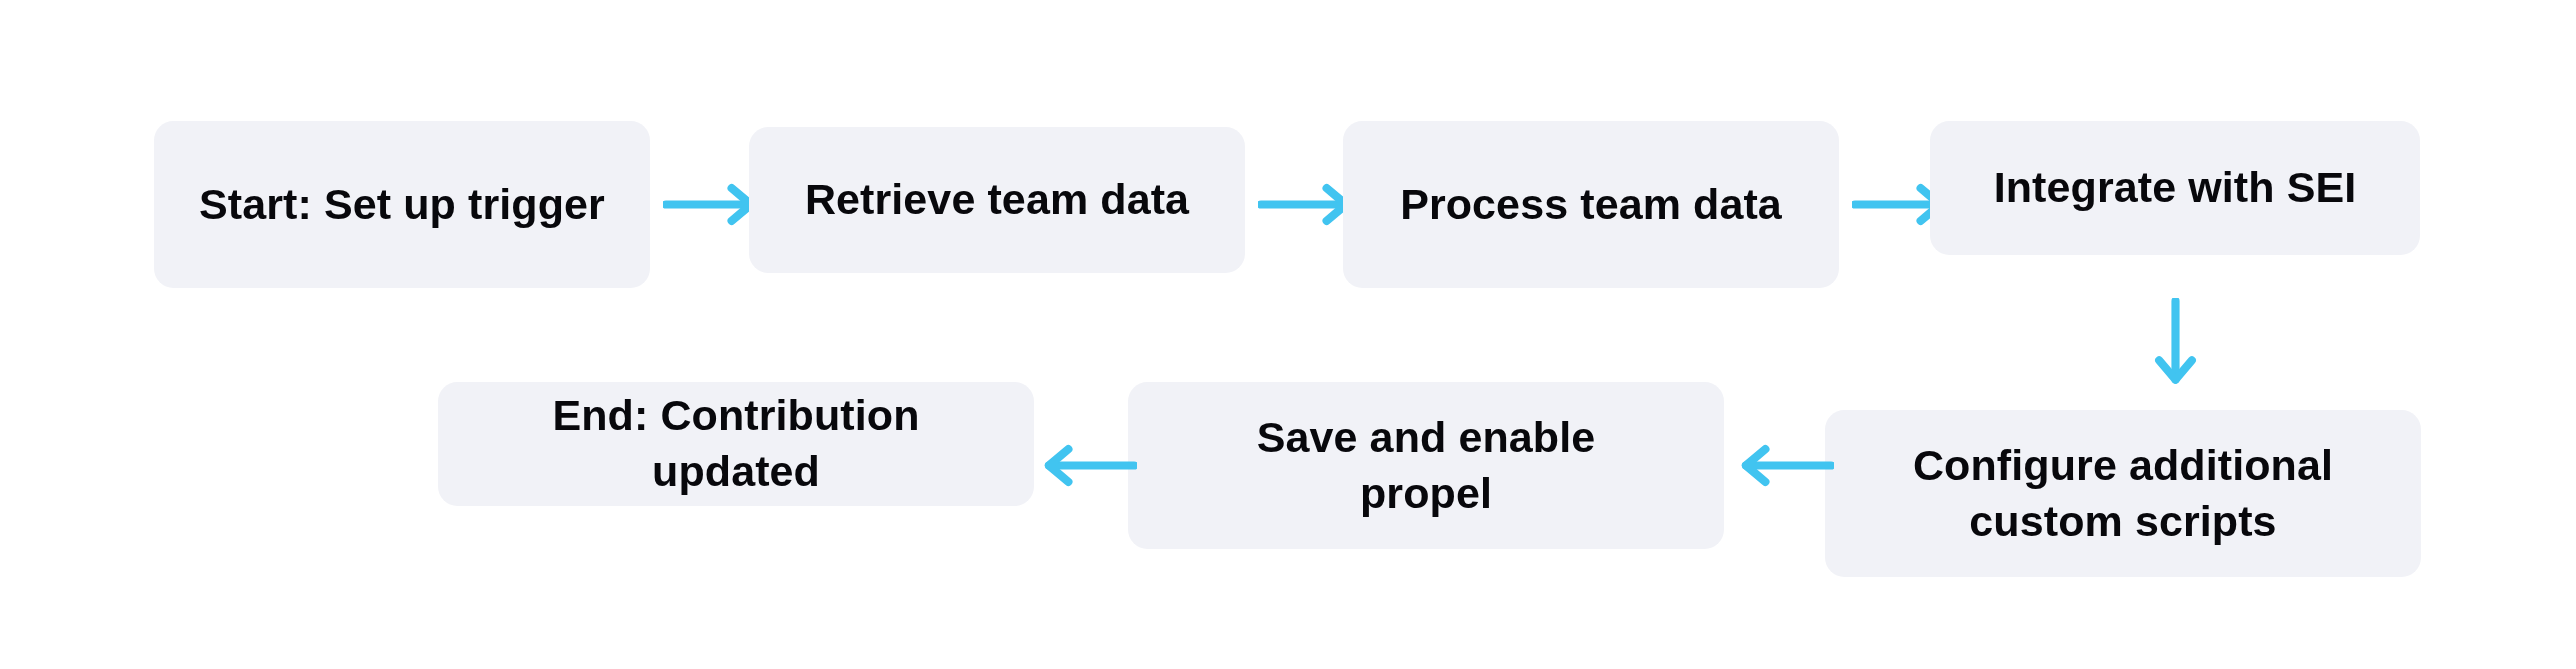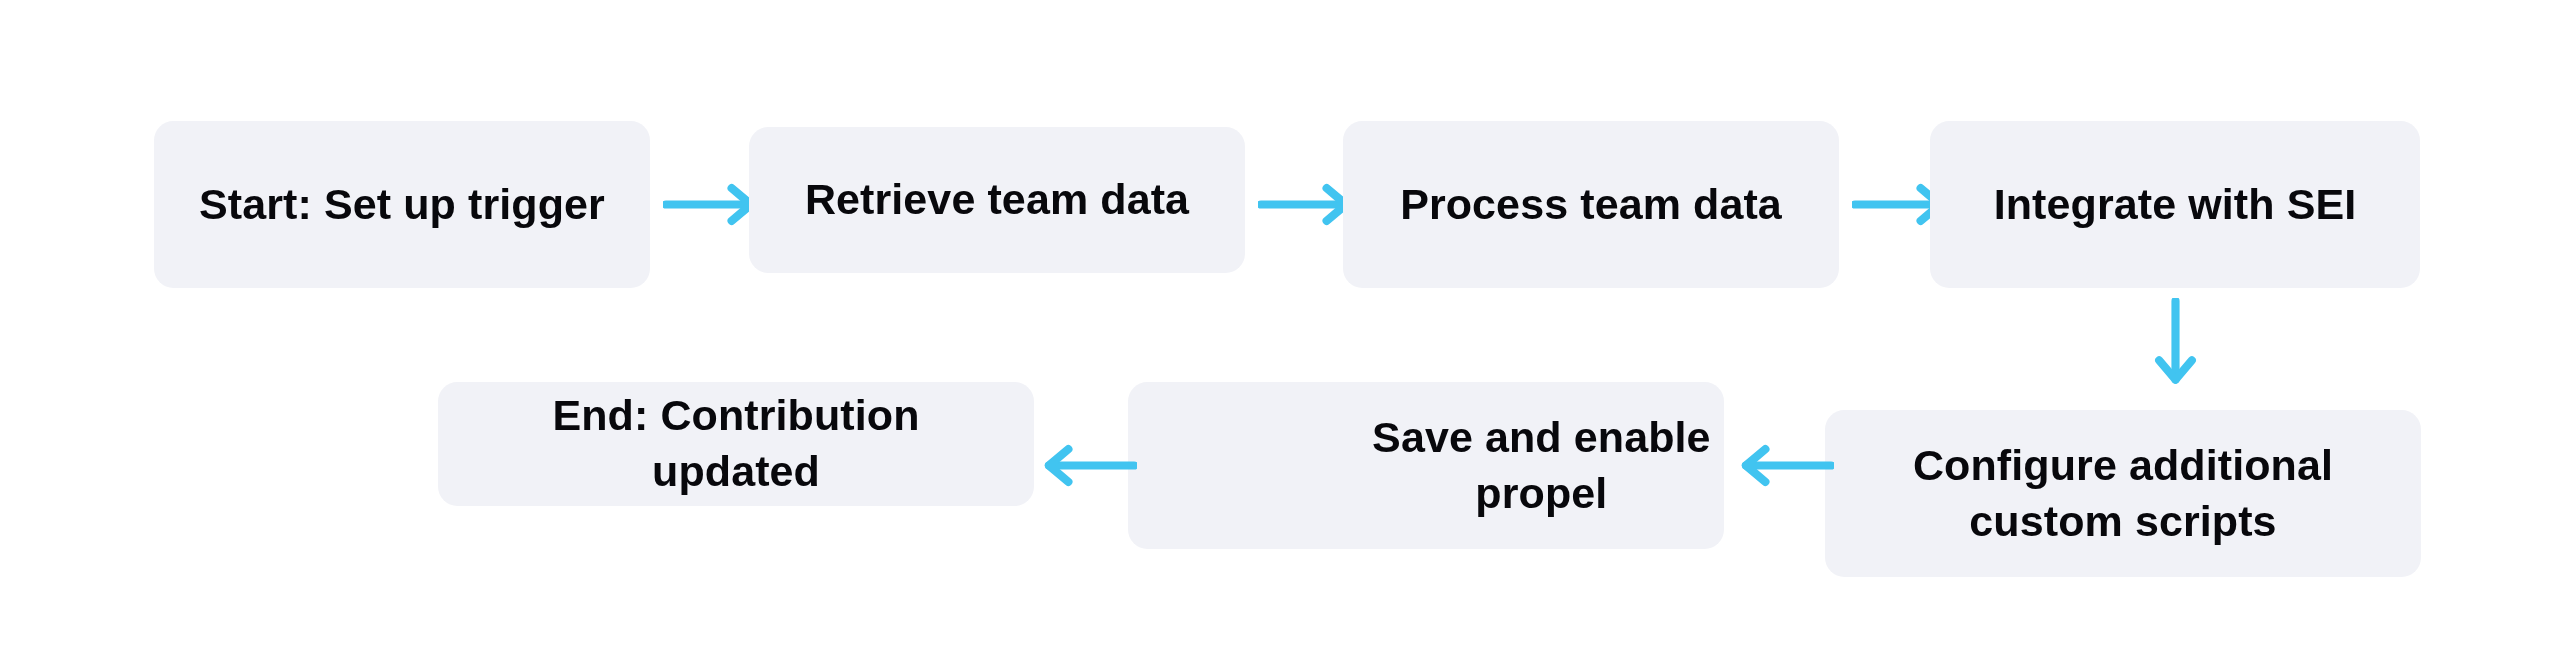--- a/index.html
+++ b/index.html
@@ -40,25 +40,25 @@
     text-align: center;
     line-height: 1.30;
     letter-spacing: 0.1px;
     white-space: pre-line;
   }
 
   
   .n-start    { left: 154px;  top: 121px; width: 496px; height: 167px; }
   .n-retrieve { left: 749px; top: 121px; width: 496px; height: 146px; margin-top: 6px; }
   .n-process  { left: 1343px; top: 121px; width: 496px; height: 167px; }
-  .n-integrate{ left: 1930px; top: 121px; width: 490px; height: 167px; }
+  .n-integrate{ left: 1930px; top: 121px; width: 490px; height: 134px; }
 
   
   .n-configure{ left: 1825px; top: 382px; width: 596px; height: 167px; margin-top: 28px; }
-  .n-save     { left: 1128px; top: 382px; width: 596px; height: 167px; justify-content: flex-end; }
+  .n-save     { left: 1128px; top: 382px; width: 596px; height: 167px; }
   .n-end      { left: 438px;  top: 382px; width: 596px; height: 124px; }
 
   
   .arrow {
     position: absolute;
     overflow: visible;
   }
   .arrow svg { display: block; }
   .arrow path,
   .arrow line,

